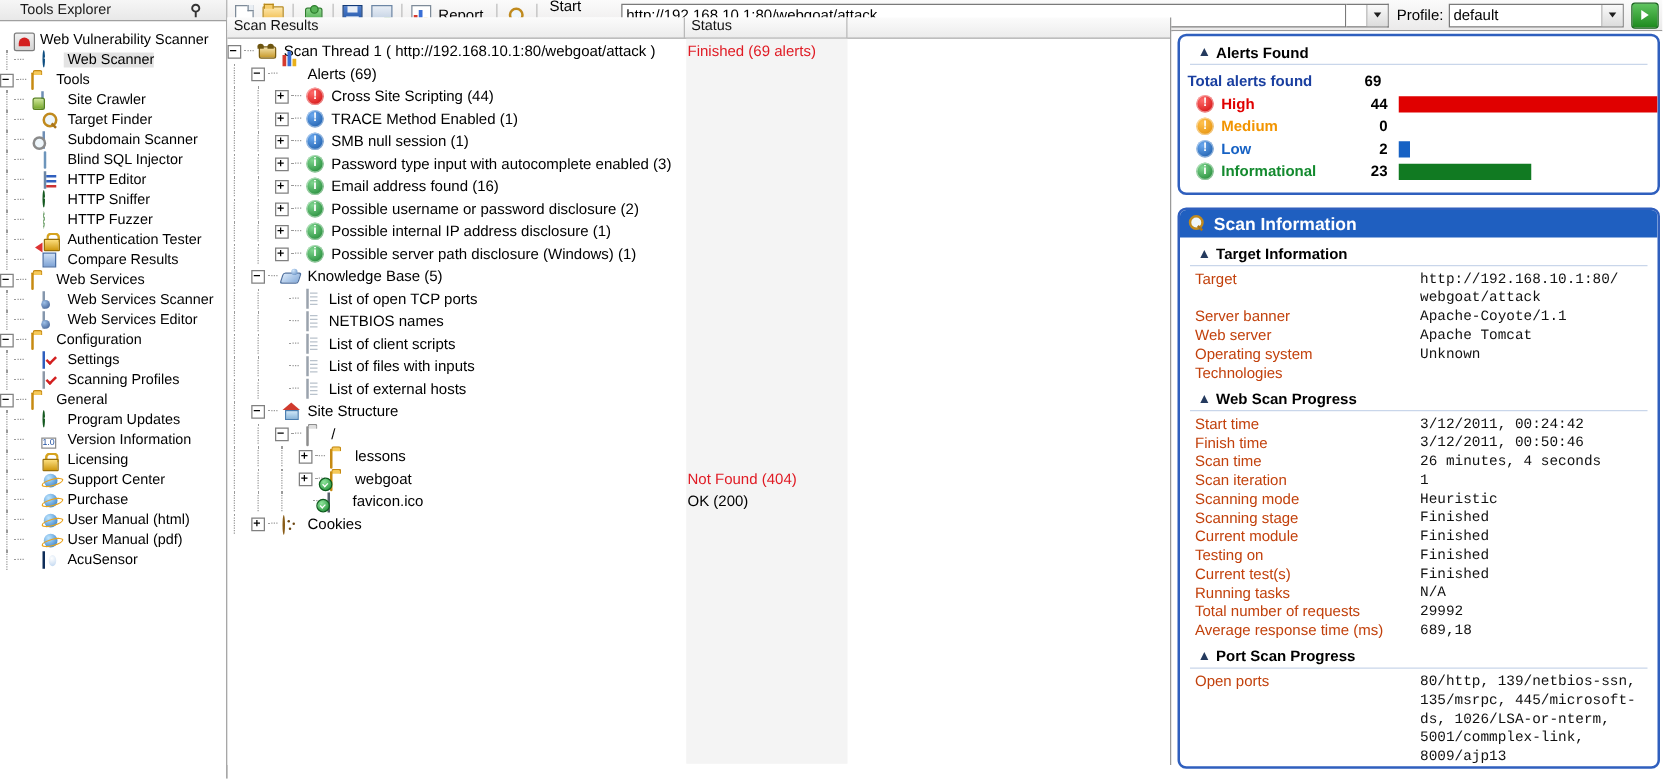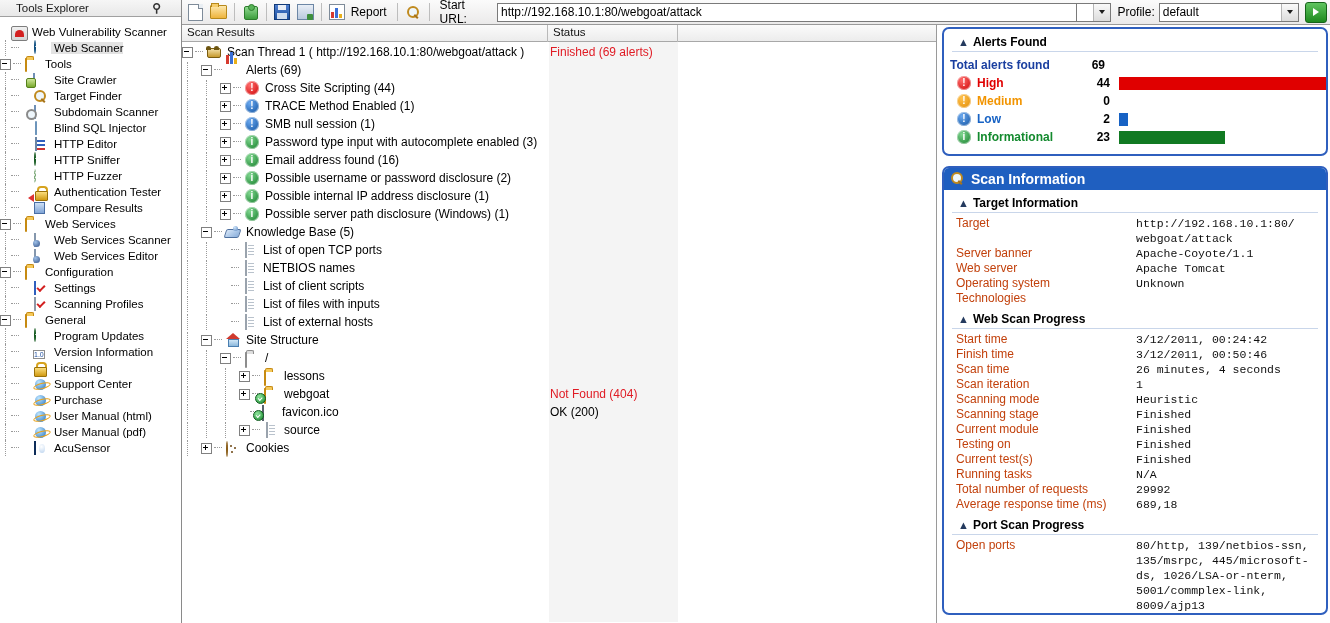--- a/index.html
+++ b/index.html
@@ -84,21 +84,21 @@
     border-left:1px solid #b5b5b5;
     display:flex;align-items:center;justify-content:center;
   }
   .combo .carrow i{
     display:block;width:0;height:0;border-left:3.5px solid transparent;border-right:3.5px solid transparent;
     border-top:4px solid #1d1d1d;font-style:normal;
   }
 
   
   #results{
-    position:absolute;left:182px;top:25px;width:755px;height:598px;
+    position:absolute;left:182px;top:14px;width:755px;height:598px;
     background:#ffffff;border-right:1px solid #9a9a9a;box-sizing:border-box;
   }
   #res-head{
     display:flex;height:17px;
     background:linear-gradient(to bottom,#fbfbfb,#ececec);
     border-bottom:1px solid #a8a8a8;box-sizing:border-box;
   }
   .res-col{
     font-size:11.5px;color:#111;padding:1px 0 0 5px;
     border-right:1px solid #b9b9b9;box-sizing:border-box;height:17px;
@@ -766,29 +766,20 @@
             <span class="vline" style="width:19px"></span>
             <span class="vline" style="width:19px"></span>
             <span class="spacer" style="width:11px"></span>
             <span class="dots"></span>
             <span class="ic"><span class="swatch" style="position:relative"><span class="ok-badge"></span></span></span>
             <span class="rlbl">favicon.ico</span>
             <span class="rstatus blk">OK (200)</span>
           </div>
           <div class="rnode">
             <span class="vline" style="width:19px"></span>
-            <span class="vline" style="width:19px"></span>
-            <span class="vline" style="width:19px"></span>
-            <span class="expander plus"></span>
-            <span class="dots"></span>
-            <span class="ic"><span class="doc"></span></span>
-            <span class="rlbl">source</span>
-          </div>
-          <div class="rnode">
-            <span class="vline" style="width:19px"></span>
             <span class="expander plus"></span>
             <span class="dots"></span>
             <span class="ic"><span class="cookie"></span></span>
             <span class="rlbl">Cookies</span>
           </div>
         </div>
     </div>
   </div>
 
   <div id="right">

